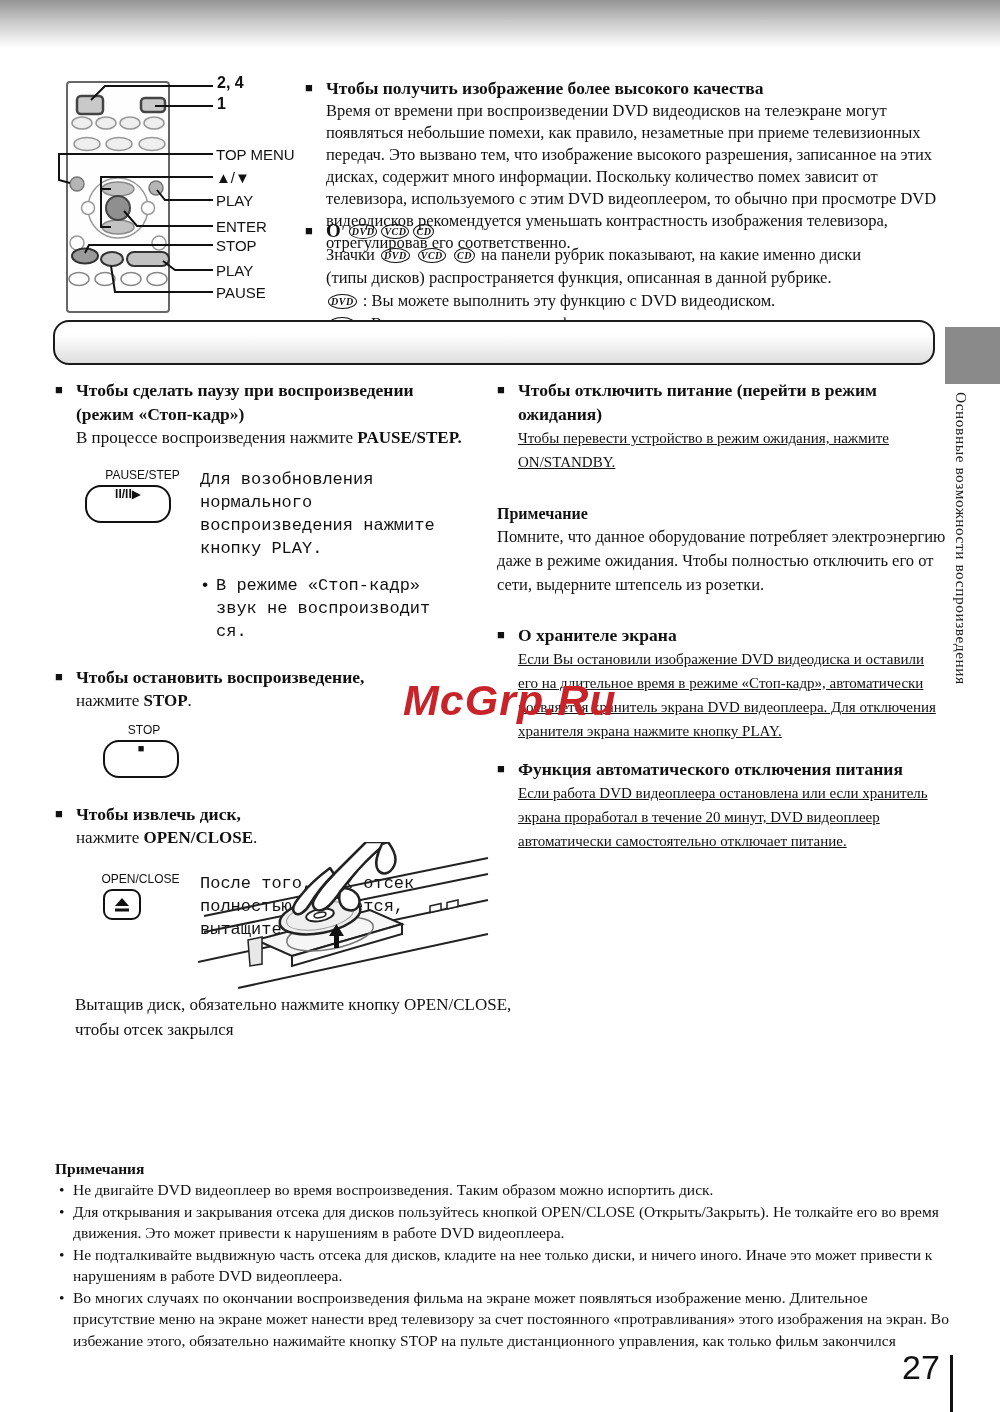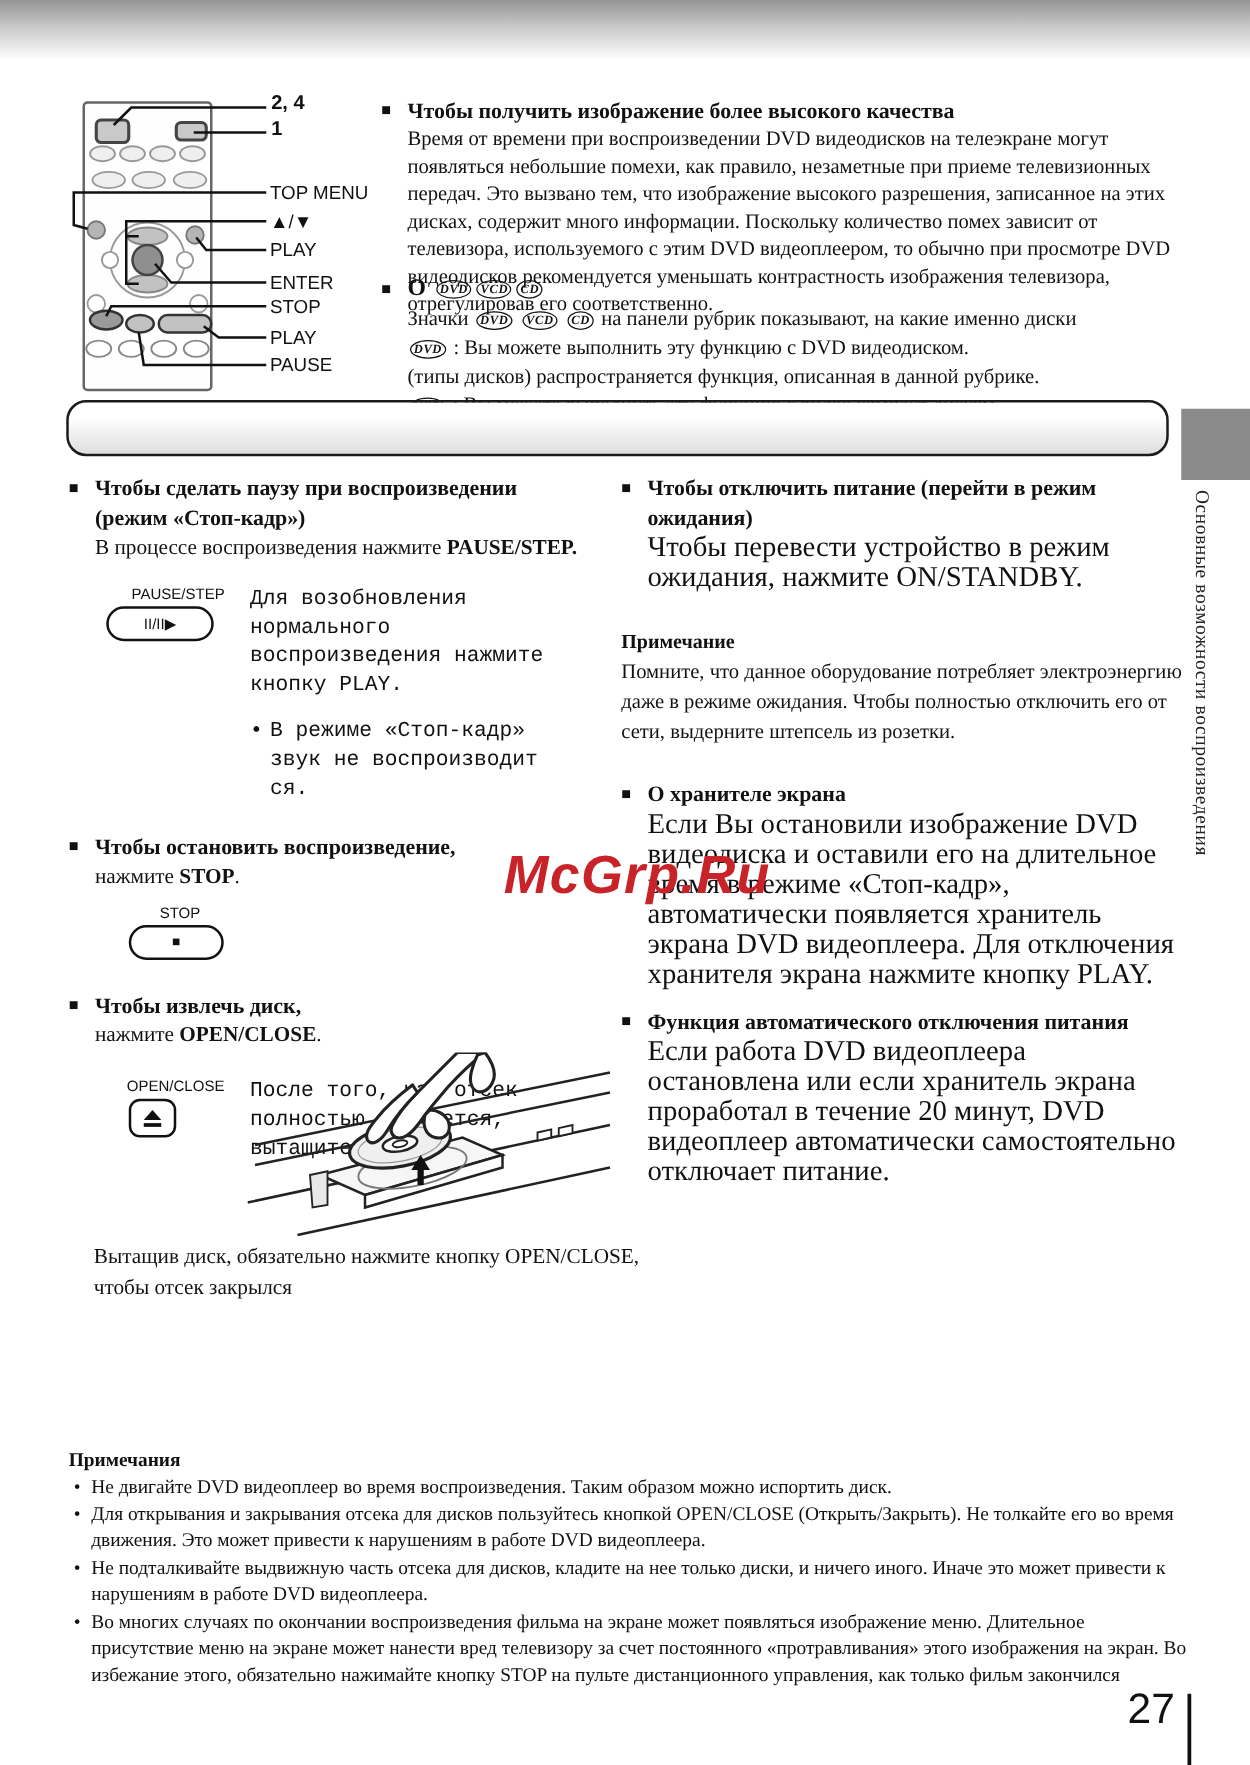--- a/index.html
+++ b/index.html
@@ -36,28 +36,28 @@
     border:2.5px solid #1b1b1b; border-radius:16px;
     background:linear-gradient(#ffffff 30%, #dedede 100%); }
 
   .side-tab { position:absolute; left:945px; top:327px; width:55px; height:57px; background:#8a8a8a; }
   .side-label { position:absolute; left:952px; top:392px; height:340px;
     writing-mode:vertical-rl; font-size:15.5px; letter-spacing:.5px; color:#222; }
 
   
   .col-left  { position:absolute; left:55px;  top:378px; width:410px; }
   .col-right { position:absolute; left:497px; top:378px; width:450px; }
-  .col-right .sec-body { font-size:23px; line-height:24px; }
+  .col-right .sec-body { font-size:15px; line-height:24px;text-decoration:underline; }
   .subline { padding-left:21px; font-size:17px; line-height:24px; }
 
   .btn-label { font-family:"Liberation Sans", "DejaVu Sans", sans-serif; font-size:12px;
     text-align:center; margin-bottom:3px; }
-  .pill { border:2.5px solid #111; border-radius:16px; height:28px;
-    display:flex; align-items:center; justify-content:center;
-    font-family:"Liberation Sans", "DejaVu Sans", sans-serif; font-weight:normal; font-size:12px; }
+  .pill { border:2.5px solid #111; border-radius:16px; height:38px;
+    display:flex; align-items:flex-start; justify-content:center;
+    font-family:"Liberation Sans", "DejaVu Sans", sans-serif; font-weight:bold; font-size:12px; }
   .sqbtn { border:2.5px solid #111; border-radius:9px; width:38px; height:31px;
     display:flex; align-items:center; justify-content:center; margin:0 auto; }
 
   .row { display:flex; }
   .row .btn-col { flex:0 0 145px; padding-left:30px; }
   .row .txt-col { flex:1; font-size:17px; line-height:23px;font-family:Liberation Mono, monospace; }
 
   .note-bullet { display:flex; margin-top:14px; font-size:17px; line-height:23px; }
   .note-bullet .bl { flex:0 0 16px; }
 
@@ -159,25 +159,25 @@
       <span class="badge">CD</span>
     </div>
     <div class="sec-body">
       <div class="disc-line">
         <span>Значки</span>
         <span class="badge">DVD</span>
         <span class="badge">VCD</span>
         <span class="badge">CD</span>
         <span>на панели рубрик показывают, на какие именно диски</span>
       </div>
+      <div class="disc-line">(типы дисков) распространяется функция, описанная в данной рубрике.</div>
       <div class="disc-line">
         <span class="badge">DVD</span>
         <span>: Вы можете выполнить эту функцию с DVD видеодиском.</span>
       </div>
-      <div class="disc-line">(типы дисков) распространяется функция, описанная в данной рубрике.</div>
       <div class="disc-line">
         <span class="badge">VCD</span>
         <span>: Вы можете выполнить эту функцию с видео компакт диском.</span>
       </div>
       <div class="disc-line">
         <span class="badge">CD</span>
         <span>: Вы можете выполнить эту функцию с аудио компакт диском.</span>
       </div>
     </div>
   </div>

